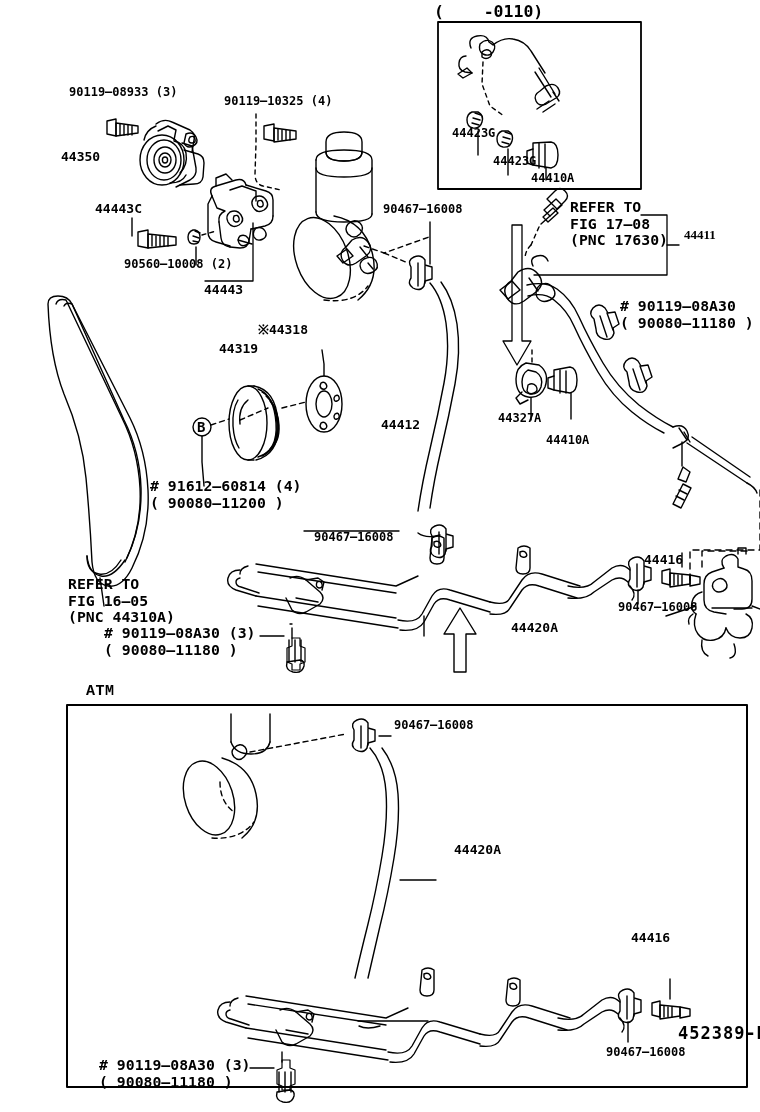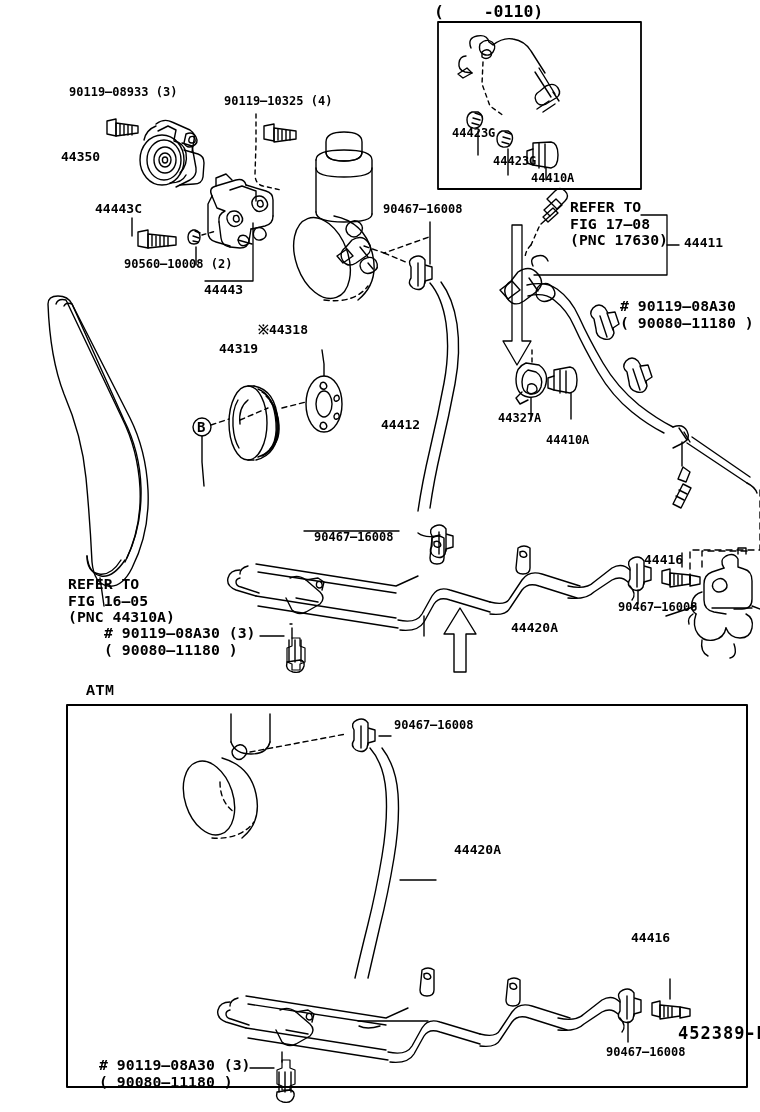--- a/index.html
+++ b/index.html
@@ -412,29 +412,30 @@
 
 <div class="lbl s16" style="left:35px;top:86px;">90119–08933 (3)</div>
 <div class="lbl s18" style="left:27px;top:150px;">44350</div>
 <div class="lbl s18" style="left:61px;top:202px;">44443C</div>
 <div class="lbl s16" style="left:90px;top:258px;">90560–10008 (2)</div>
 <div class="lbl s18" style="left:170px;top:283px;">44443</div>
 <div class="lbl s16" style="left:190px;top:95px;">90119–10325 (4)</div>
 <div class="lbl s16" style="left:349px;top:203px;">90467–16008</div>
 <div class="lbl s18" style="left:224px;top:323px;">※44318</div>
 <div class="lbl s18" style="left:185px;top:342px;">44319</div>
+<div class="lbl s15 two" style="left:116px;top:478px;"><span># 91612–60814 (4)</span><br><span>( 90080–11200 )</span></div>
 <div class="lbl s18" style="left:347px;top:418px;">44412</div>
 <div class="lbl s15 two" style="left:34px;top:576px;"><span>REFER TO</span><br><span>FIG 16–05</span><br><span>(PNC 44310A)</span></div>
 <div class="lbl s15 two" style="left:70px;top:625px;"><span># 90119–08A30 (3)</span><br><span>( 90080–11180 )</span></div>
 <div class="lbl s16" style="left:280px;top:531px;">90467–16008</div>
 <div class="lbl s18" style="left:477px;top:621px;">44420A</div>
 <div class="lbl s18" style="left:610px;top:553px;">44416</div>
 <div class="lbl s16" style="left:584px;top:601px;">90467–16008</div>
 <div class="lbl s15 two" style="left:536px;top:199px;"><span>REFER TO</span><br><span>FIG 17–08</span><br><span>(PNC 17630)</span></div>
-<div class="lbl s18" style="left:650px;top:236px;">44411</div>
+<div class="lbl s18" style="left:650px;top:228px;font-family:Liberation Serif, serif;">44411</div>
 <div class="lbl s15 two" style="left:586px;top:298px;"><span># 90119–08A30</span><br><span>( 90080–11180 )</span></div>
 <div class="lbl s16" style="left:464px;top:412px;">44327A</div>
 <div class="lbl s16" style="left:512px;top:434px;">44410A</div>
 
 <div class="lbl" style="left:163px;top:419px;font-size:14px;">B</div>
 
 
 <div class="atm" style="position:absolute;left:52px;top:683px;">ATM</div>
 
 <div class="lbl s16" style="left:360px;top:719px;">90467–16008</div>

